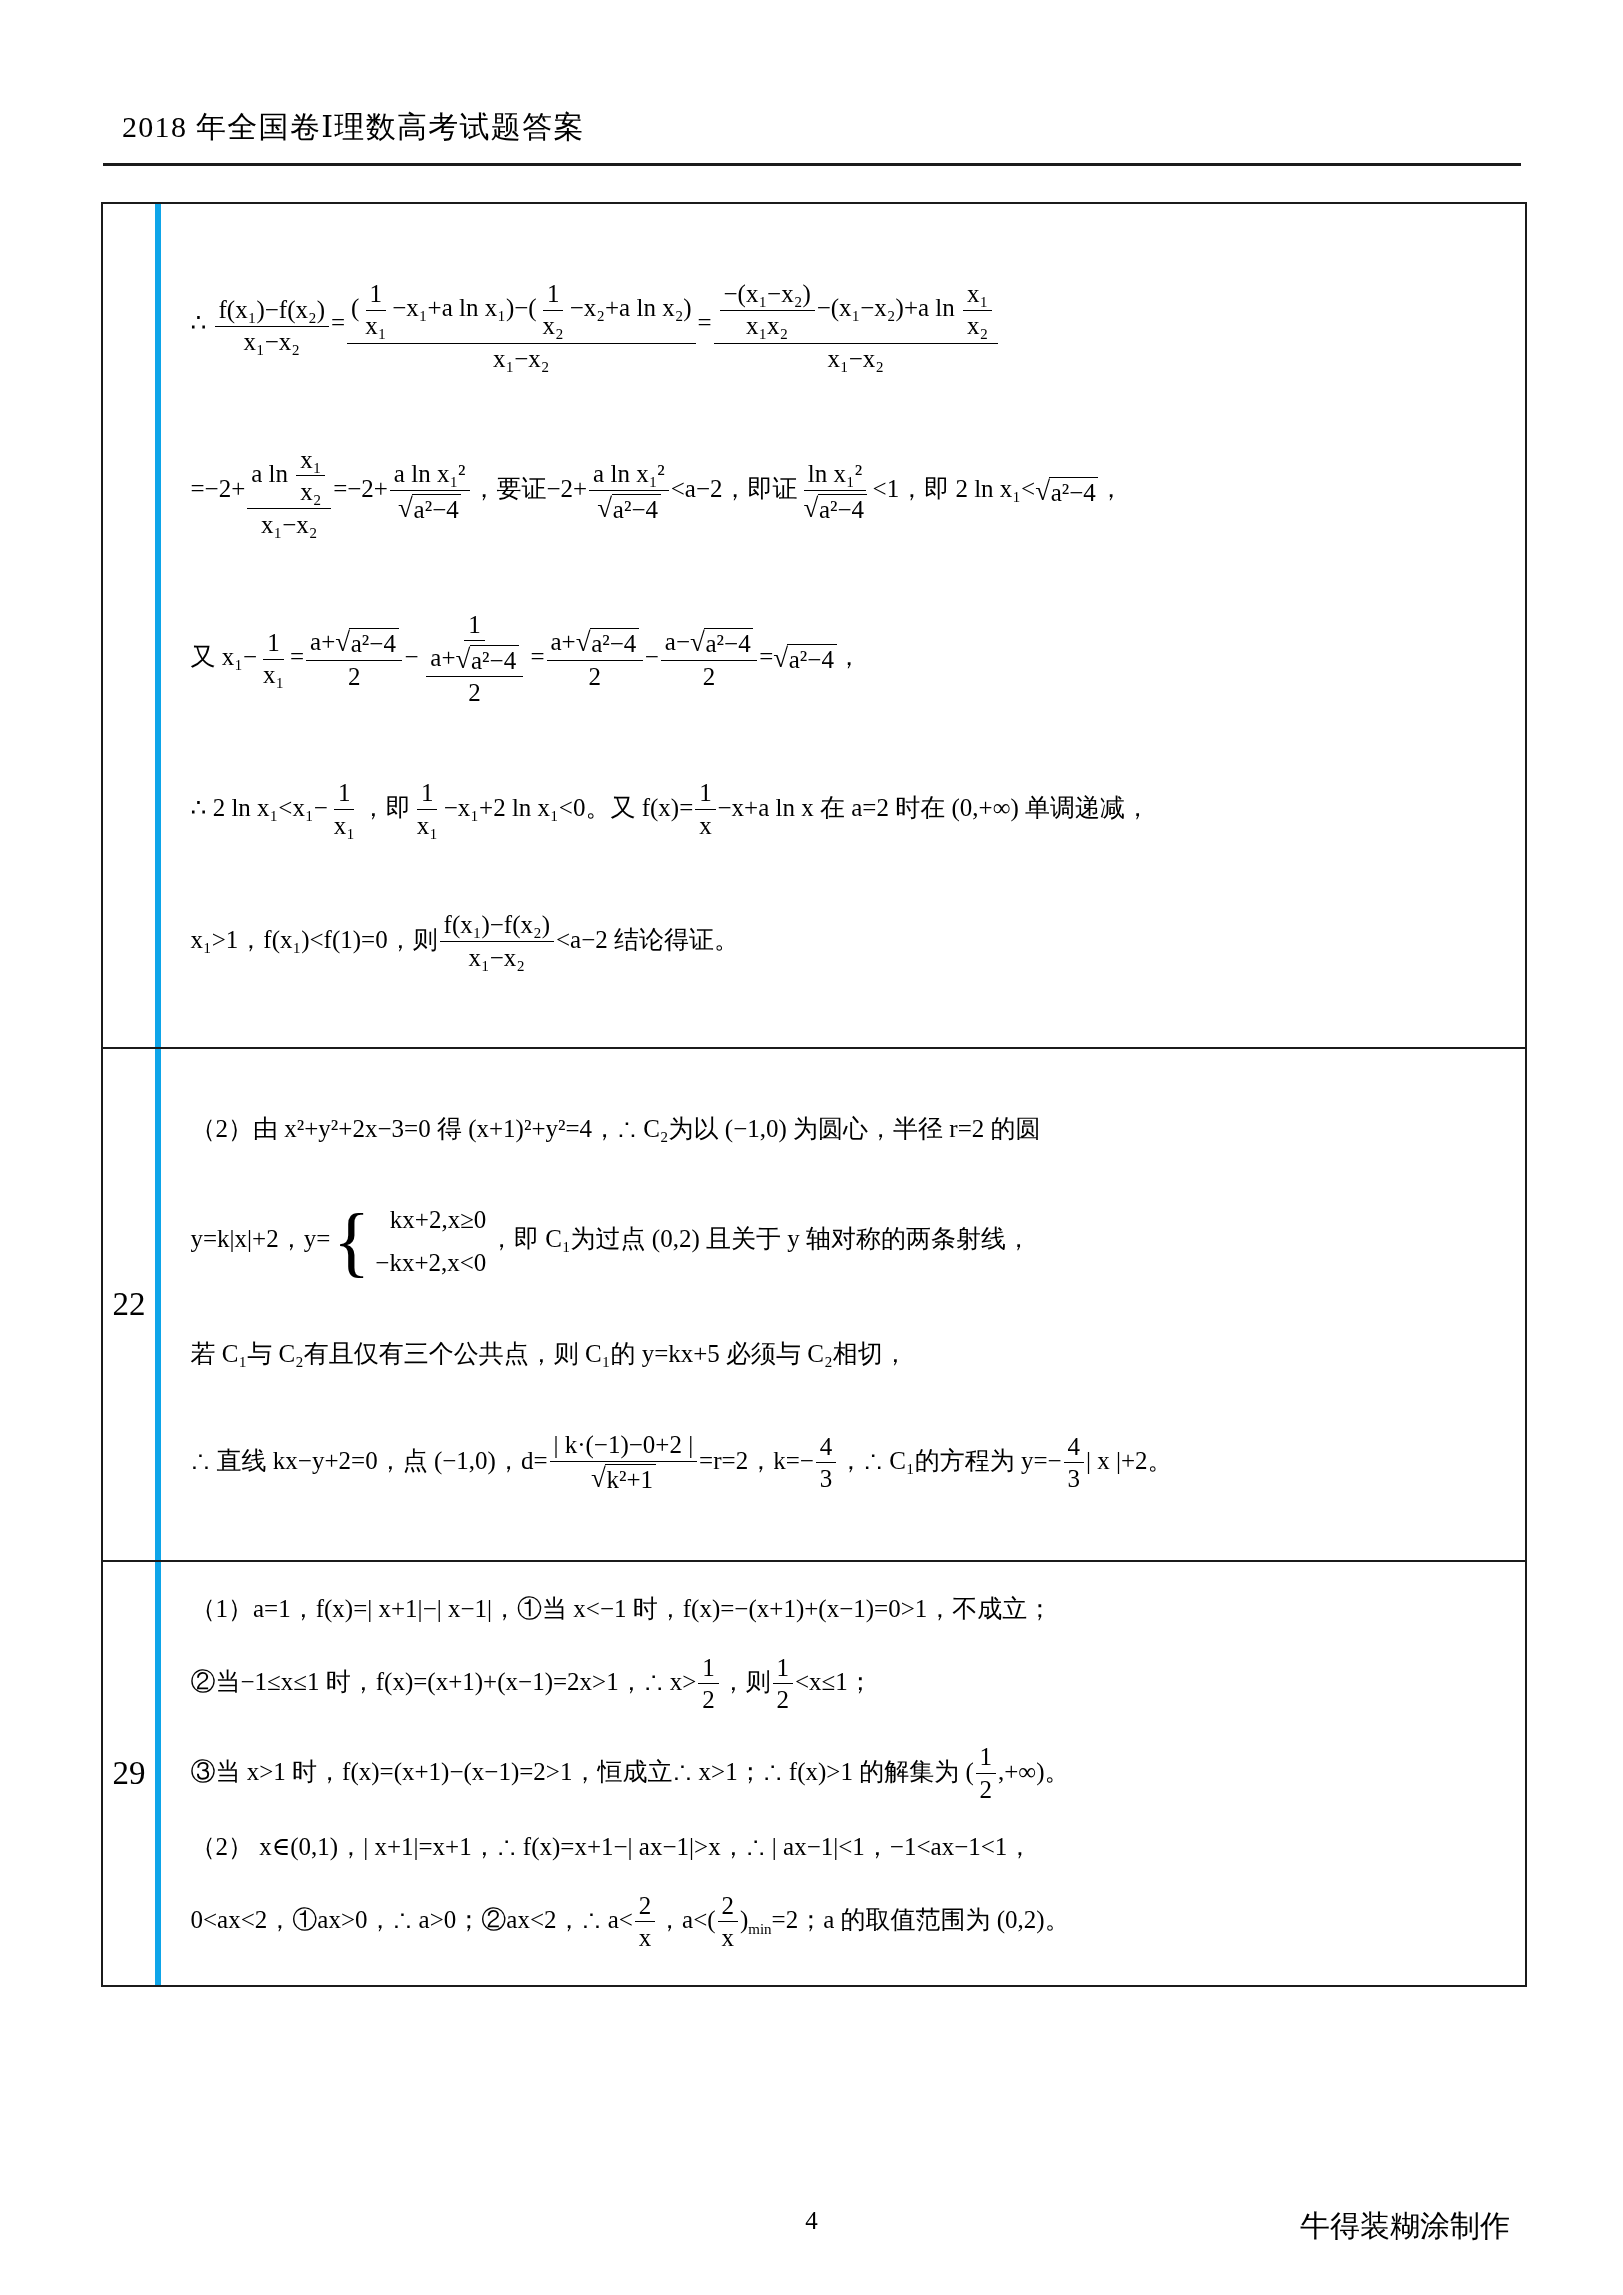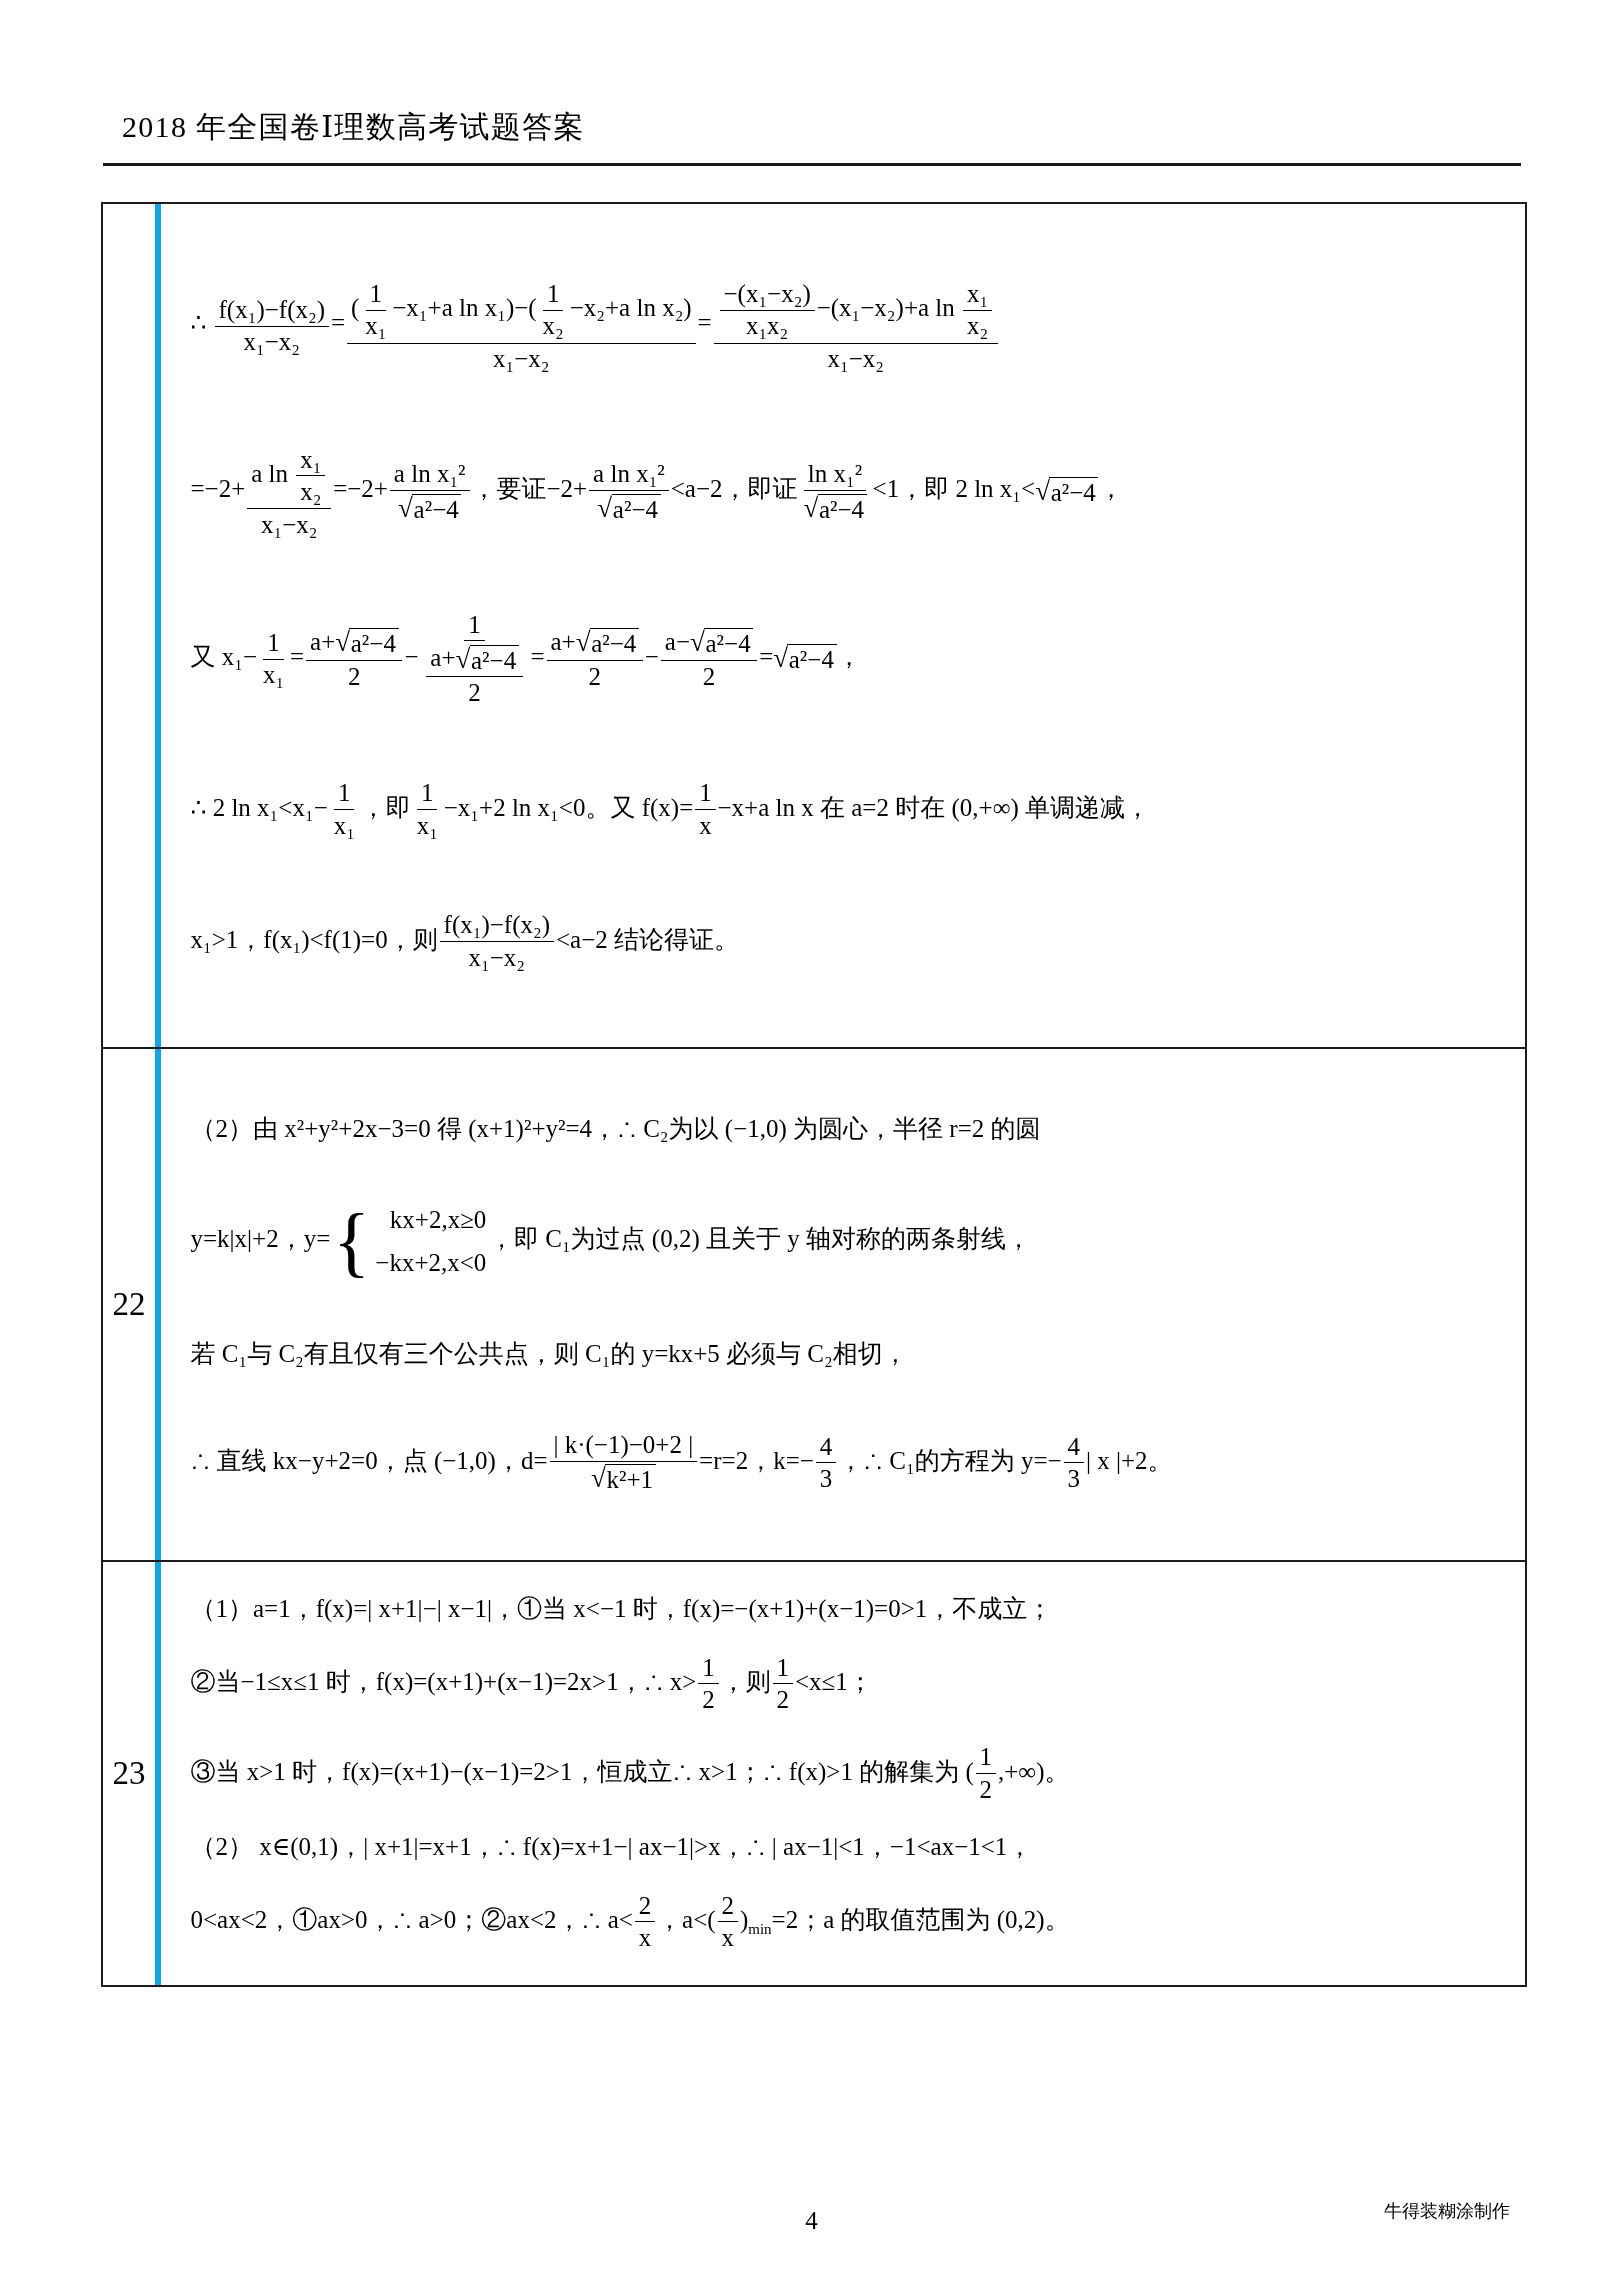--- a/index.html
+++ b/index.html
@@ -35,21 +35,21 @@
   .frac>.num{border-bottom:1.3px solid #000;}
   .sqrt{display:inline-flex;align-items:flex-start;vertical-align:middle;}
   .radical{line-height:1.05;font-size:1.08em;margin-right:-0.7px;}
   .radicand{border-top:1.3px solid #000;padding:0 2.6px 0 1.3px;line-height:1.2;}
   .cases{display:inline-flex;align-items:center;vertical-align:middle;margin:0 2.6px;}
   .cases .brace{font-size:3.1em;font-weight:400;line-height:0;margin-right:5.2px;}
   .cases-col{display:inline-flex;flex-direction:column;gap:10.5px;align-items:flex-end;}
   sub{font-size:0.6em;line-height:0;}
   
   .page-number{position:absolute;left:0;right:0;bottom:60px;text-align:center;font-size:25px;}
-  .credit{position:absolute;right:113px;bottom:72px;font-size:18px;white-space:nowrap;text-align:right;}
+  .credit{position:absolute;right:113px;bottom:48px;font-size:30px;white-space:nowrap;text-align:right;}
 </style>
 </head>
 <body>
 
 <div class="page">
 
   <div class="header-title">2018 年全国卷Ⅰ理数高考试题答案</div>
   <div class="header-rule"></div>
 
   <div class="answer-table">
@@ -180,21 +180,21 @@
               <span class="num">4</span>
               <span class="den">3</span>
             </span>，∴ C₁的方程为 y=−<span class="frac">
               <span class="num">4</span>
               <span class="den">3</span>
             </span>| x |+2。</div>
         </div>
     </div>
 
     <div class="answer-row row-3">
-      <div class="num-cell">23</div>
+      <div class="num-cell">29</div>
       <div class="content-cell">
           <div class="math-line">（1）a=1，f(x)=| x+1|−| x−1|，①当 x&lt;−1 时，f(x)=−(x+1)+(x−1)=0&gt;1，不成立；</div>
           <div class="math-line">②当−1≤x≤1 时，f(x)=(x+1)+(x−1)=2x&gt;1，∴ x&gt;<span class="frac">
               <span class="num">1</span>
               <span class="den">2</span>
             </span>，则<span class="frac">
               <span class="num">1</span>
               <span class="den">2</span>
             </span>&lt;x≤1；</div>
           <div class="math-line">③当 x&gt;1 时，f(x)=(x+1)−(x−1)=2&gt;1，恒成立∴ x&gt;1；∴ f(x)&gt;1 的解集为 (<span class="frac">

